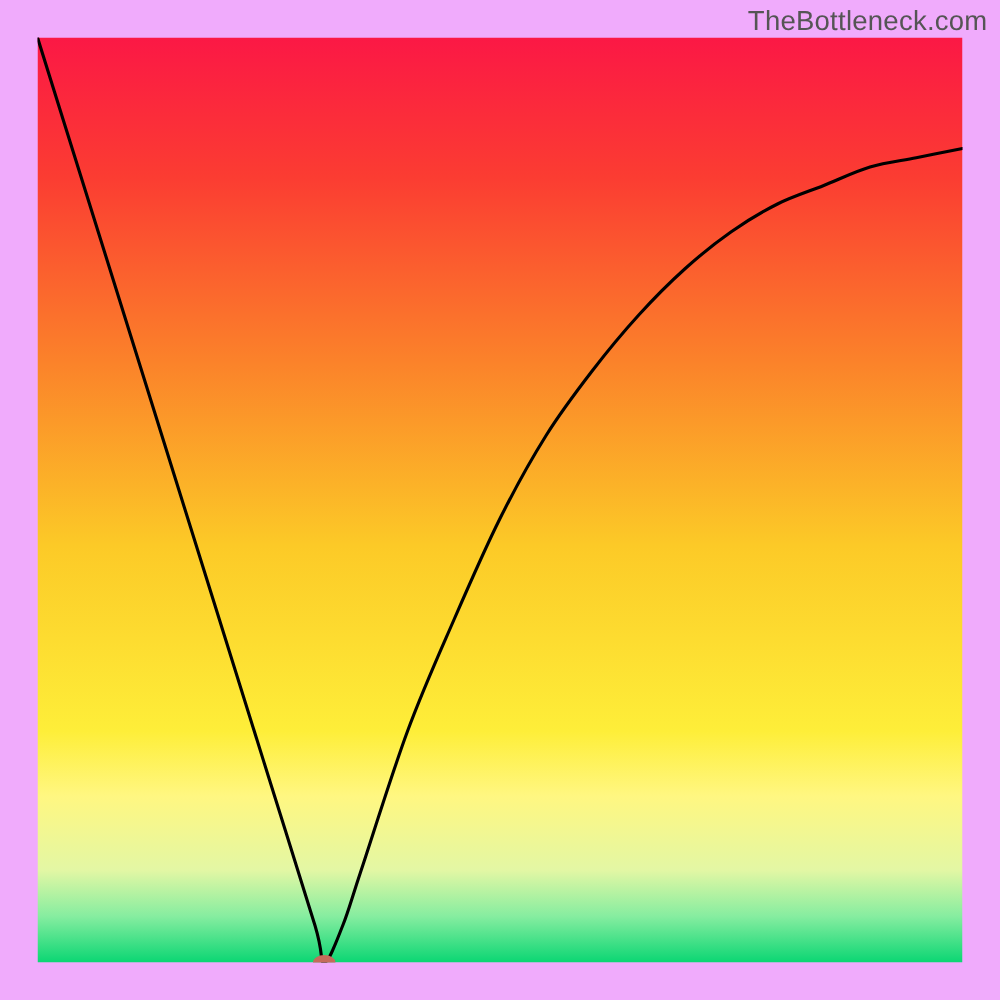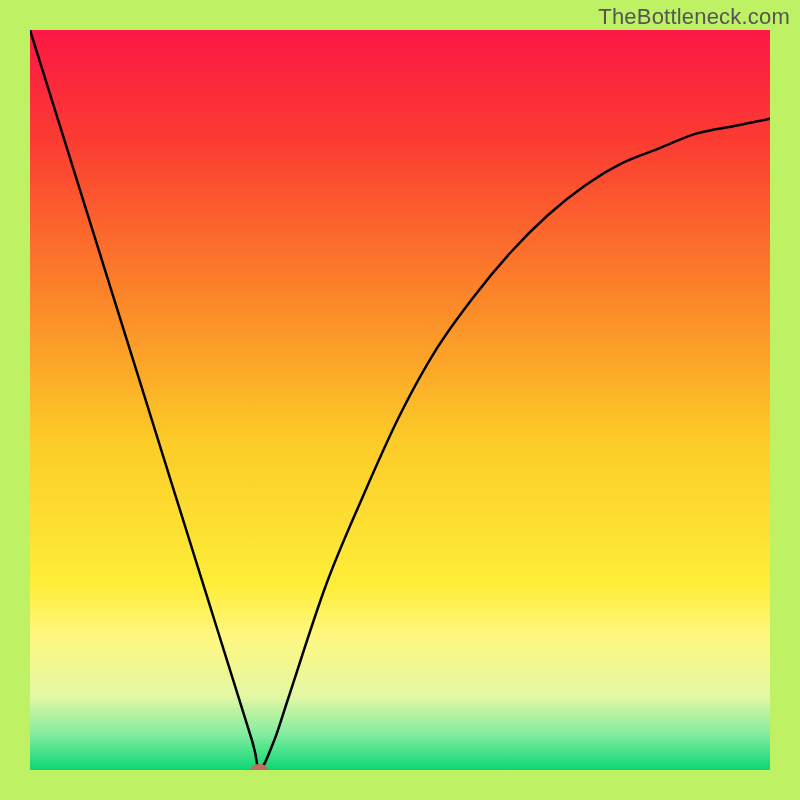--- a/index.html
+++ b/index.html
@@ -10,21 +10,21 @@
     background: #000;
     position: relative;
     font-family: Arial, Helvetica, sans-serif;
   }
   .frame {
     position: absolute;
     top: 0;
     left: 0;
     width: 800px;
     height: 800px;
-    background: #bef264;
+    background: #f0abfc;
   }
   .plot {
     position: absolute;
     top: 30px;
     left: 30px;
     width: 740px;
     height: 740px;
   }
   .watermark {
     position: absolute;

